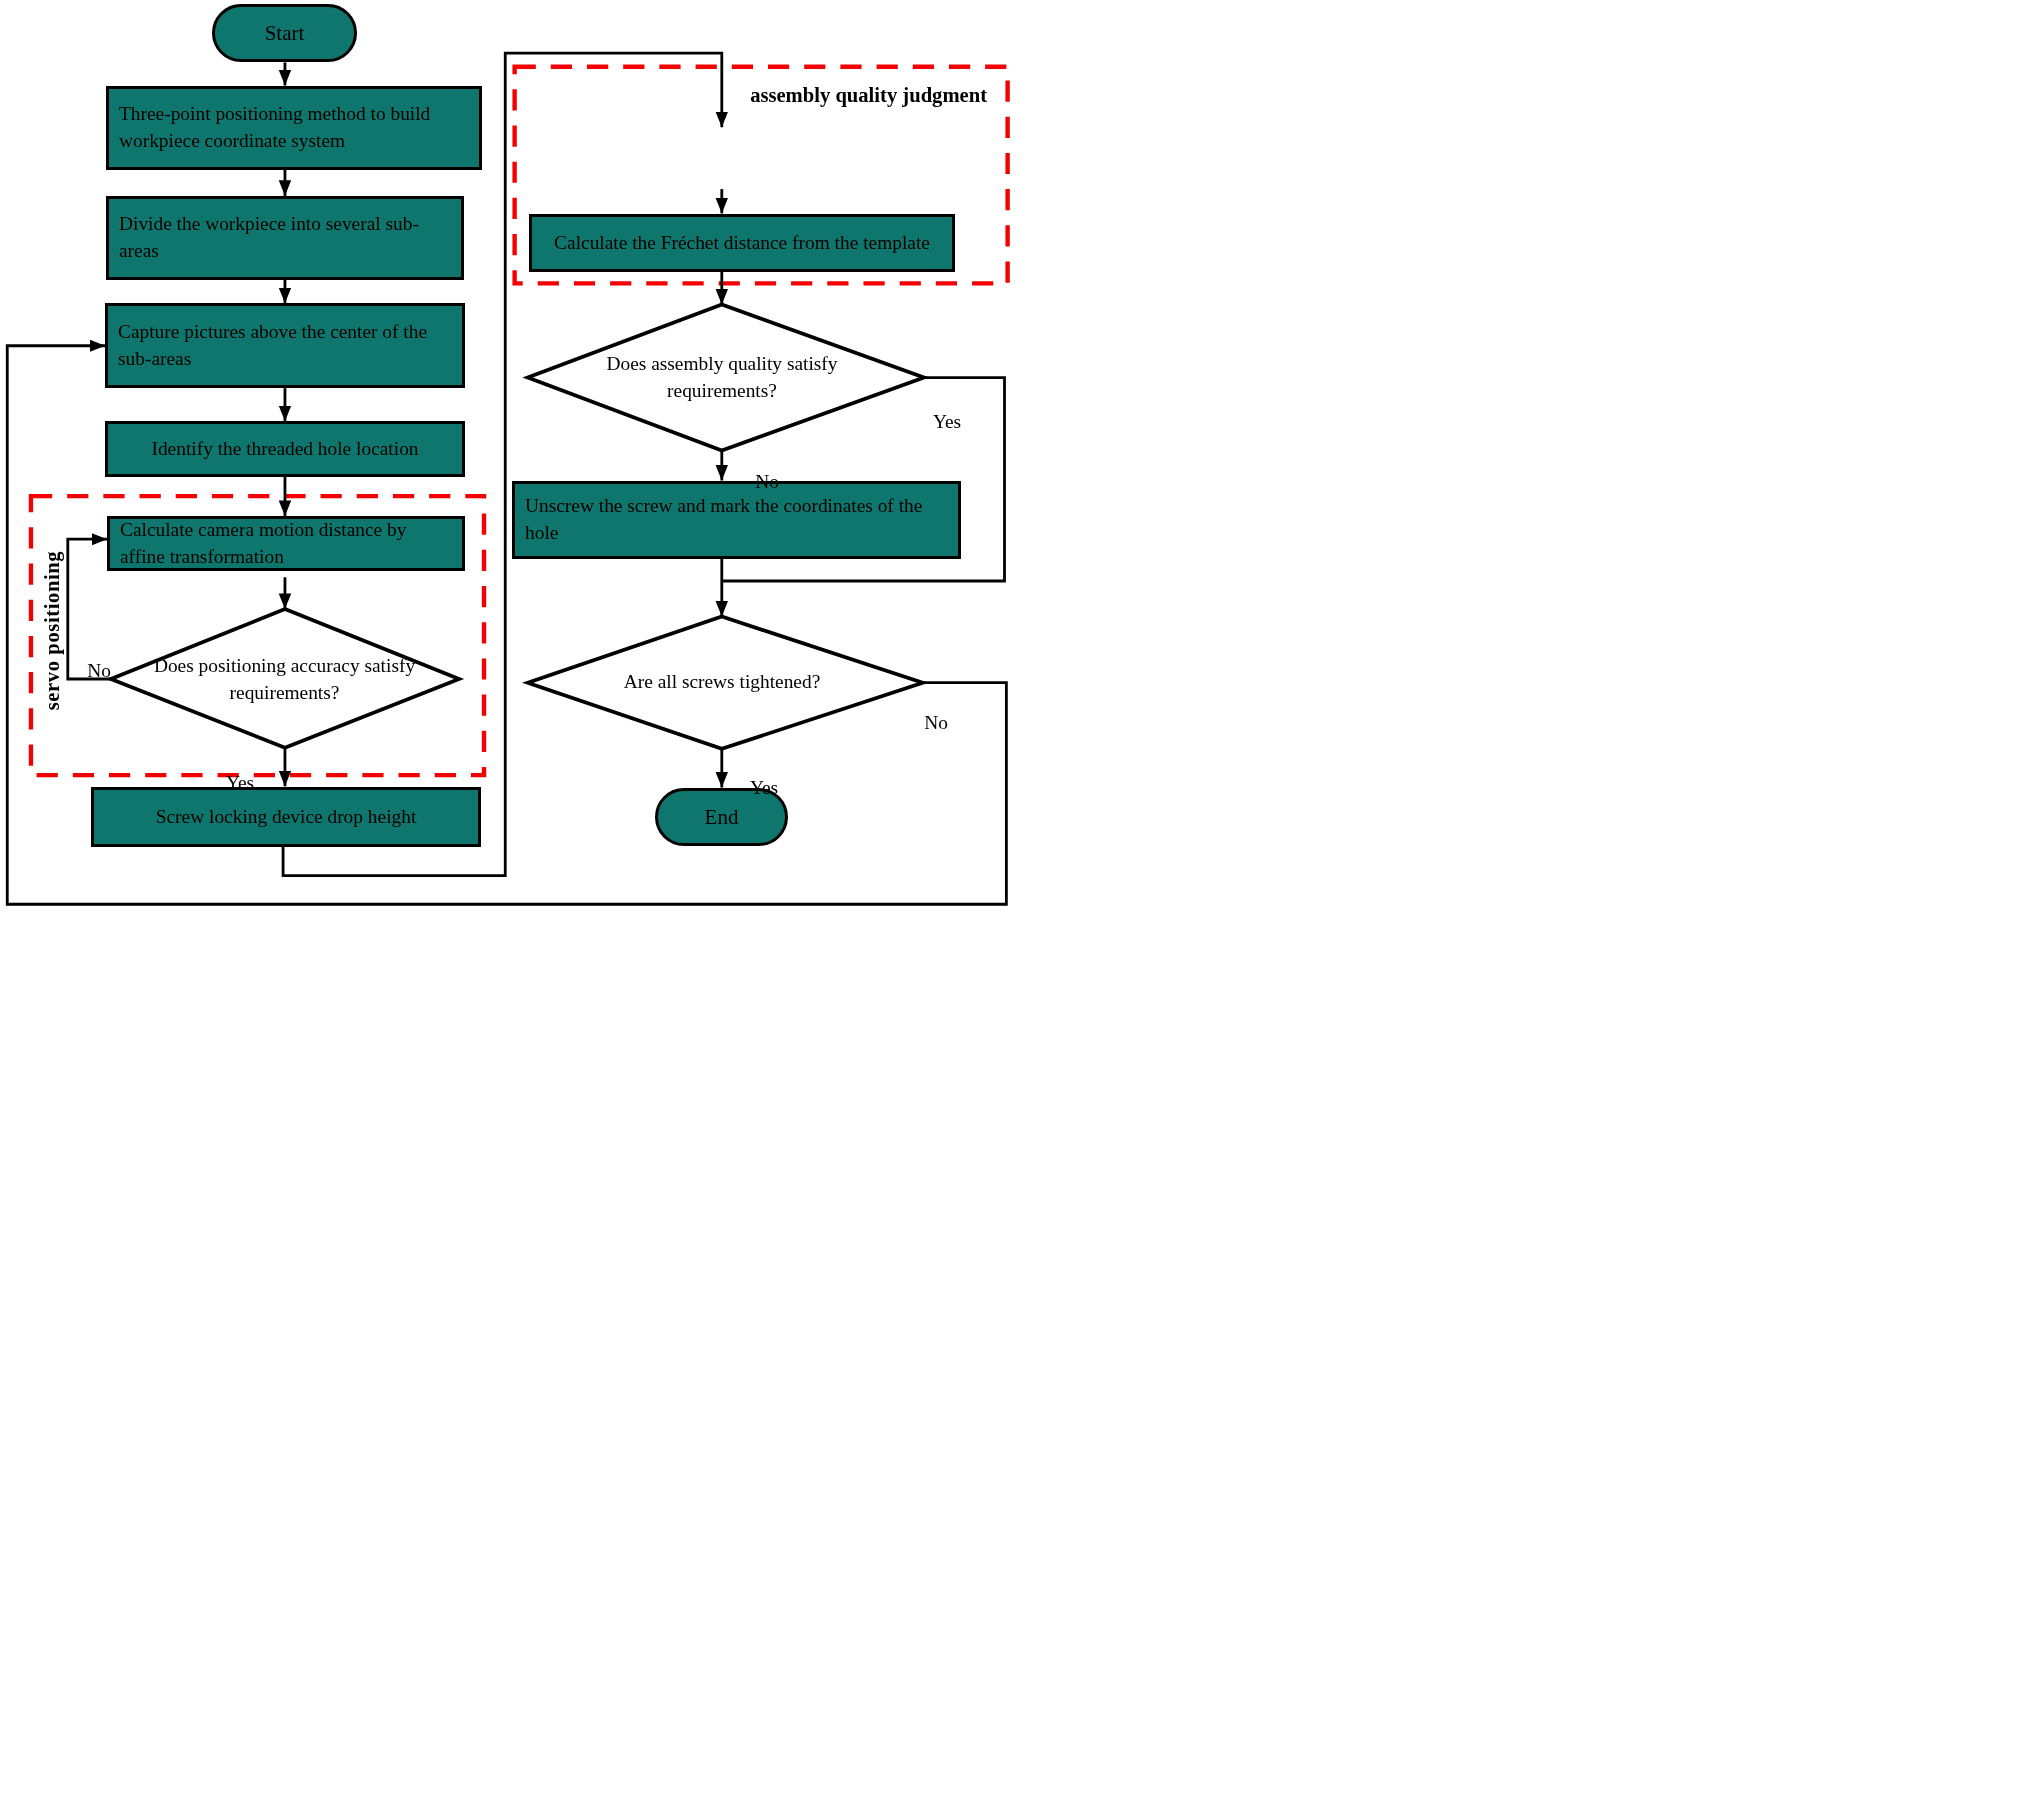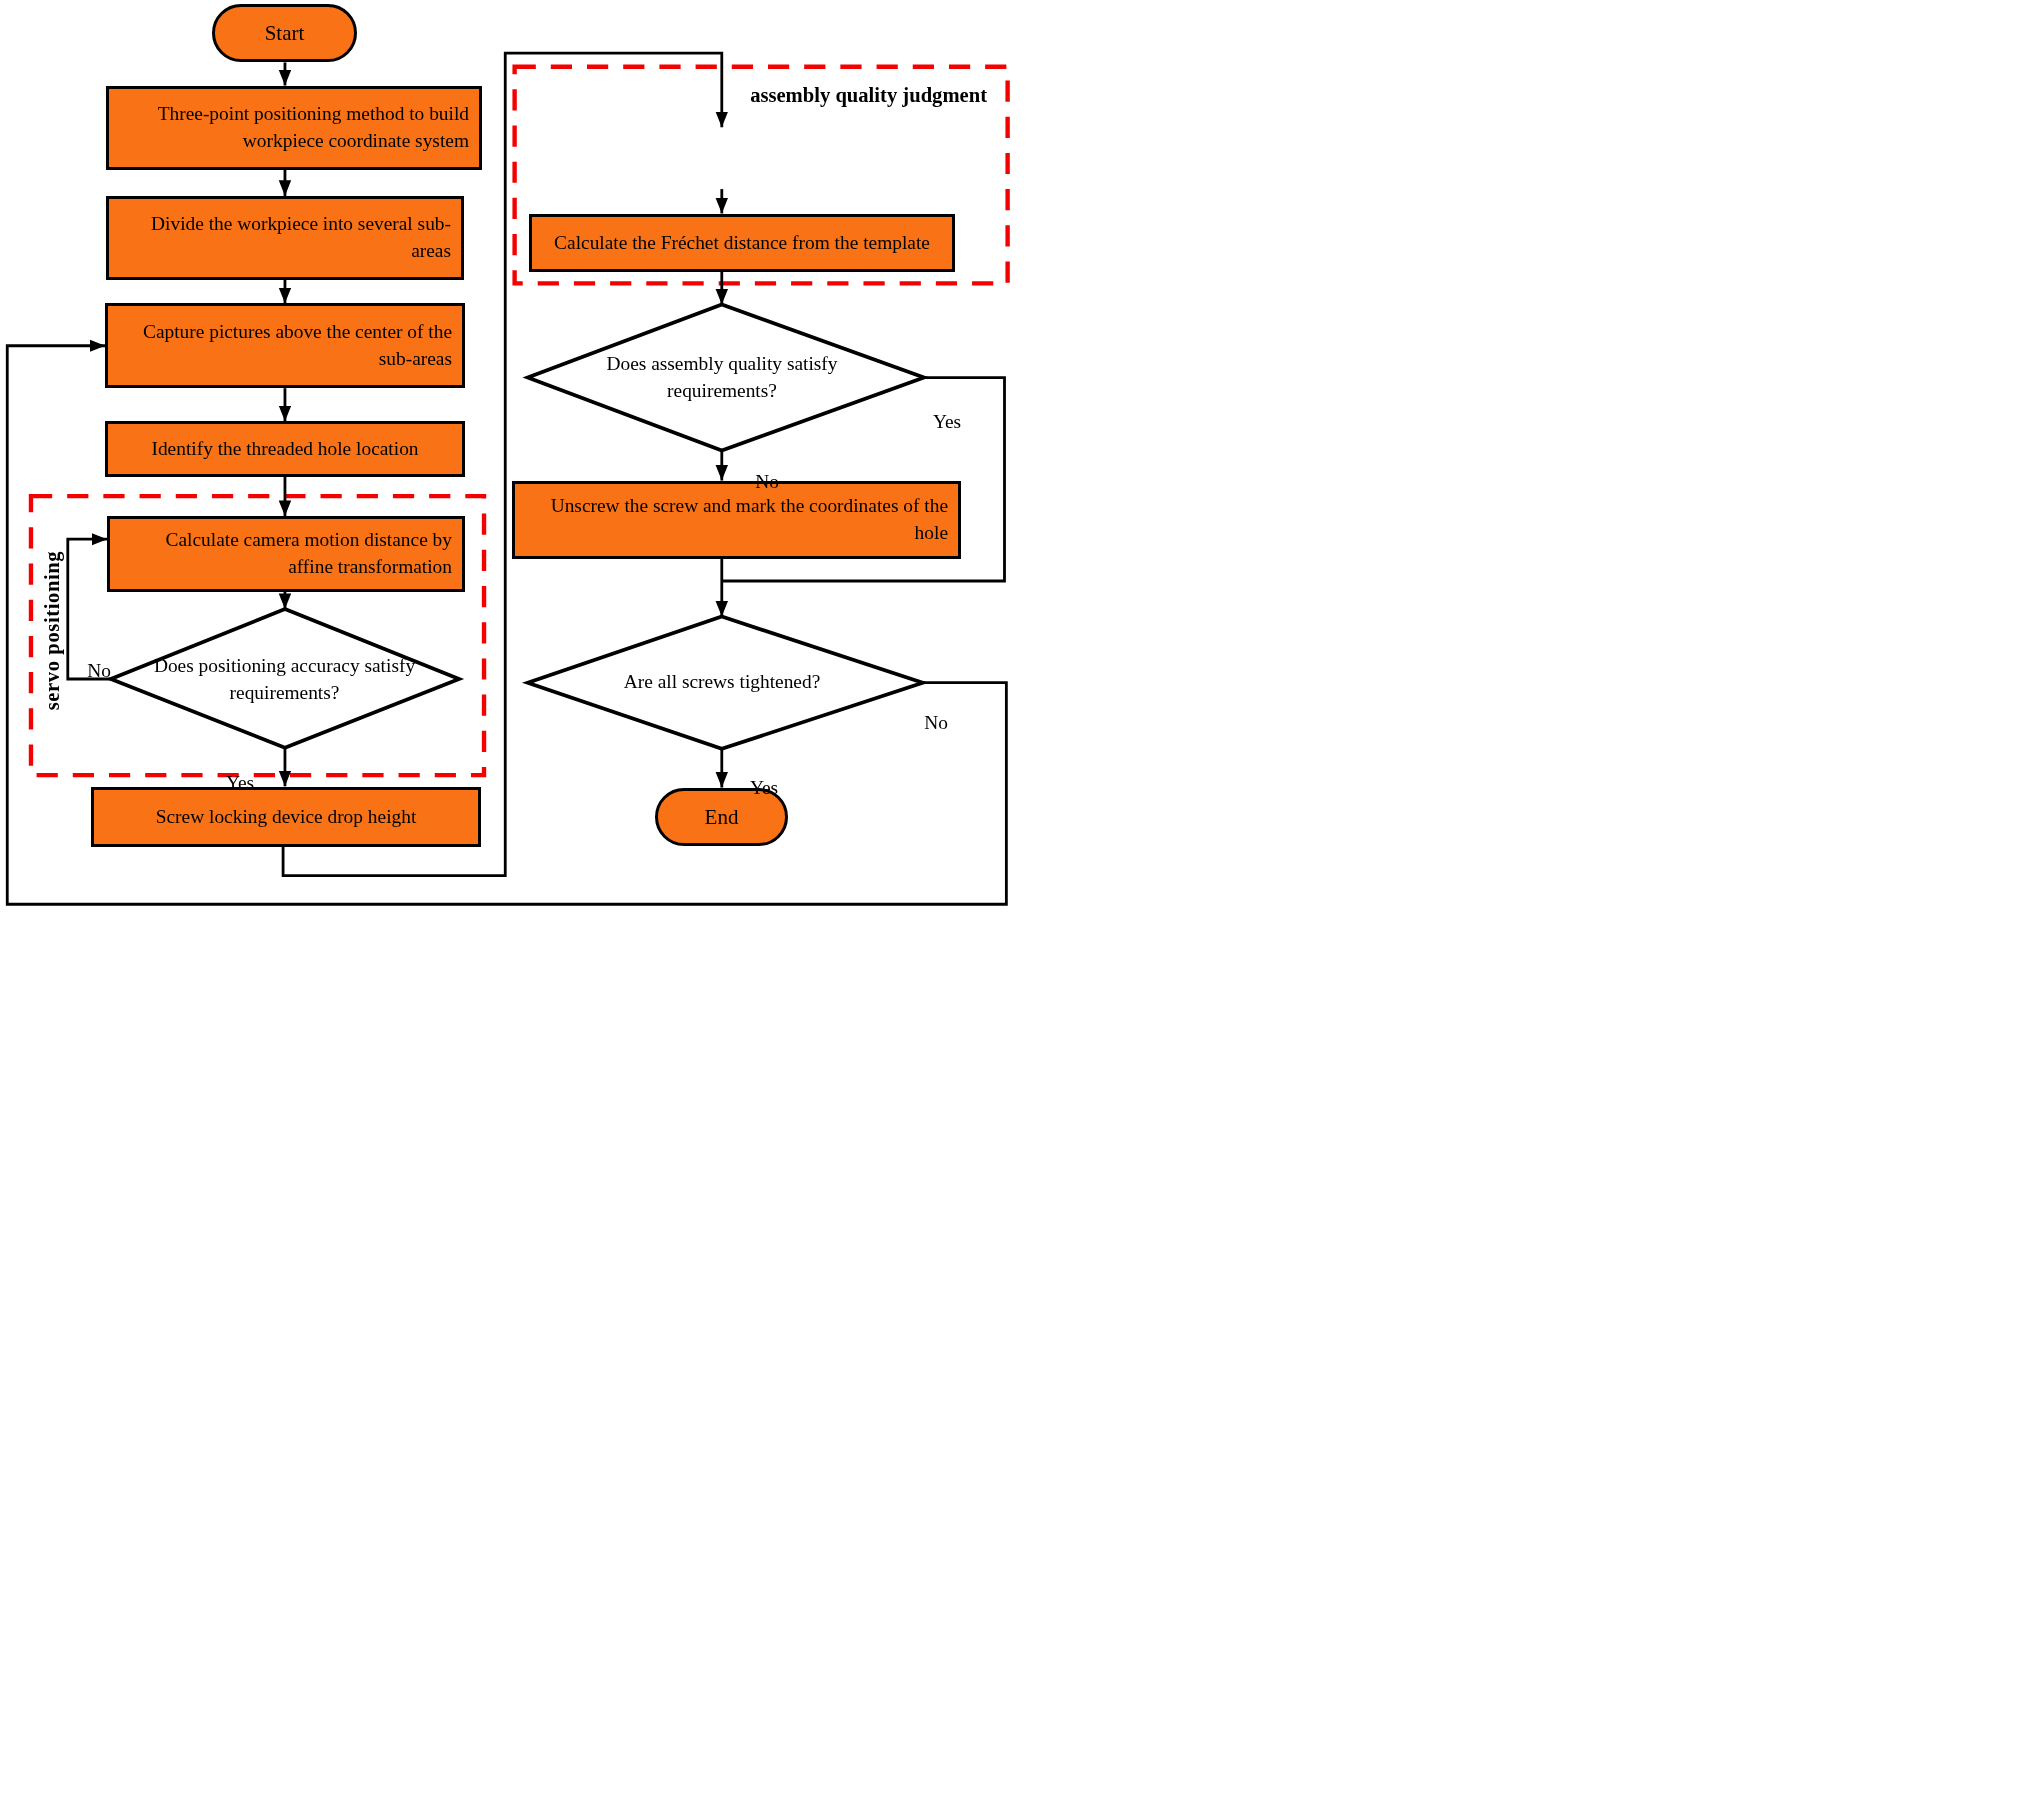--- a/index.html
+++ b/index.html
@@ -7,21 +7,21 @@
     position:relative;
     width:1013px;height:908px;
     background:#ffffff;
     font-family:"Liberation Serif","DejaVu Serif",serif;
     color:#000;
     overflow:hidden;
   }
   svg.layer{position:absolute;left:0;top:0;width:1013px;height:908px;}
   .node{
     position:absolute;display:flex;align-items:center;justify-content:center;
-    text-align:right;background:#f97316;border:3.1px solid #000;
+    text-align:left;background:#0f766e;border:3.1px solid #000;
     box-sizing:border-box;font-size:19.4px;line-height:1.38;padding:2.5px 10px;
   }
   .terminal{border-radius:29px;font-size:21px;padding:0;}
   .dlabel{
     position:absolute;display:flex;align-items:center;justify-content:center;
     text-align:center;font-size:19.4px;line-height:1.35;
   }
   .elabel{position:absolute;font-size:19.4px;text-align:center;margin-top:19px;}
   .glabel{position:absolute;font-weight:bold;font-size:20.6px;}
   .glabel-v{
@@ -83,21 +83,21 @@
   </div>
 
   <div class="node" style="left:105px;top:303px;width:360px;height:85px;">
     <span>Capture pictures above the center of the sub-areas</span>
   </div>
 
   <div class="node" style="left:105px;top:421px;width:360px;height:56px;">
     <span>Identify the threaded hole location</span>
   </div>
 
-  <div class="node" style="left:107px;top:516px;width:358px;height:76px;">
+  <div class="node" style="left:107px;top:516px;width:358px;height:55px;">
     <span>Calculate camera motion distance by affine transformation</span>
   </div>
 
   <div class="node" style="left:91px;top:787px;width:390px;height:60px;">
     <span>Screw locking device drop height</span>
   </div>
 
 
   <div class="node" style="left:529px;top:214px;width:426px;height:58px;">
     <span>Calculate the Fréchet distance from the template</span>

